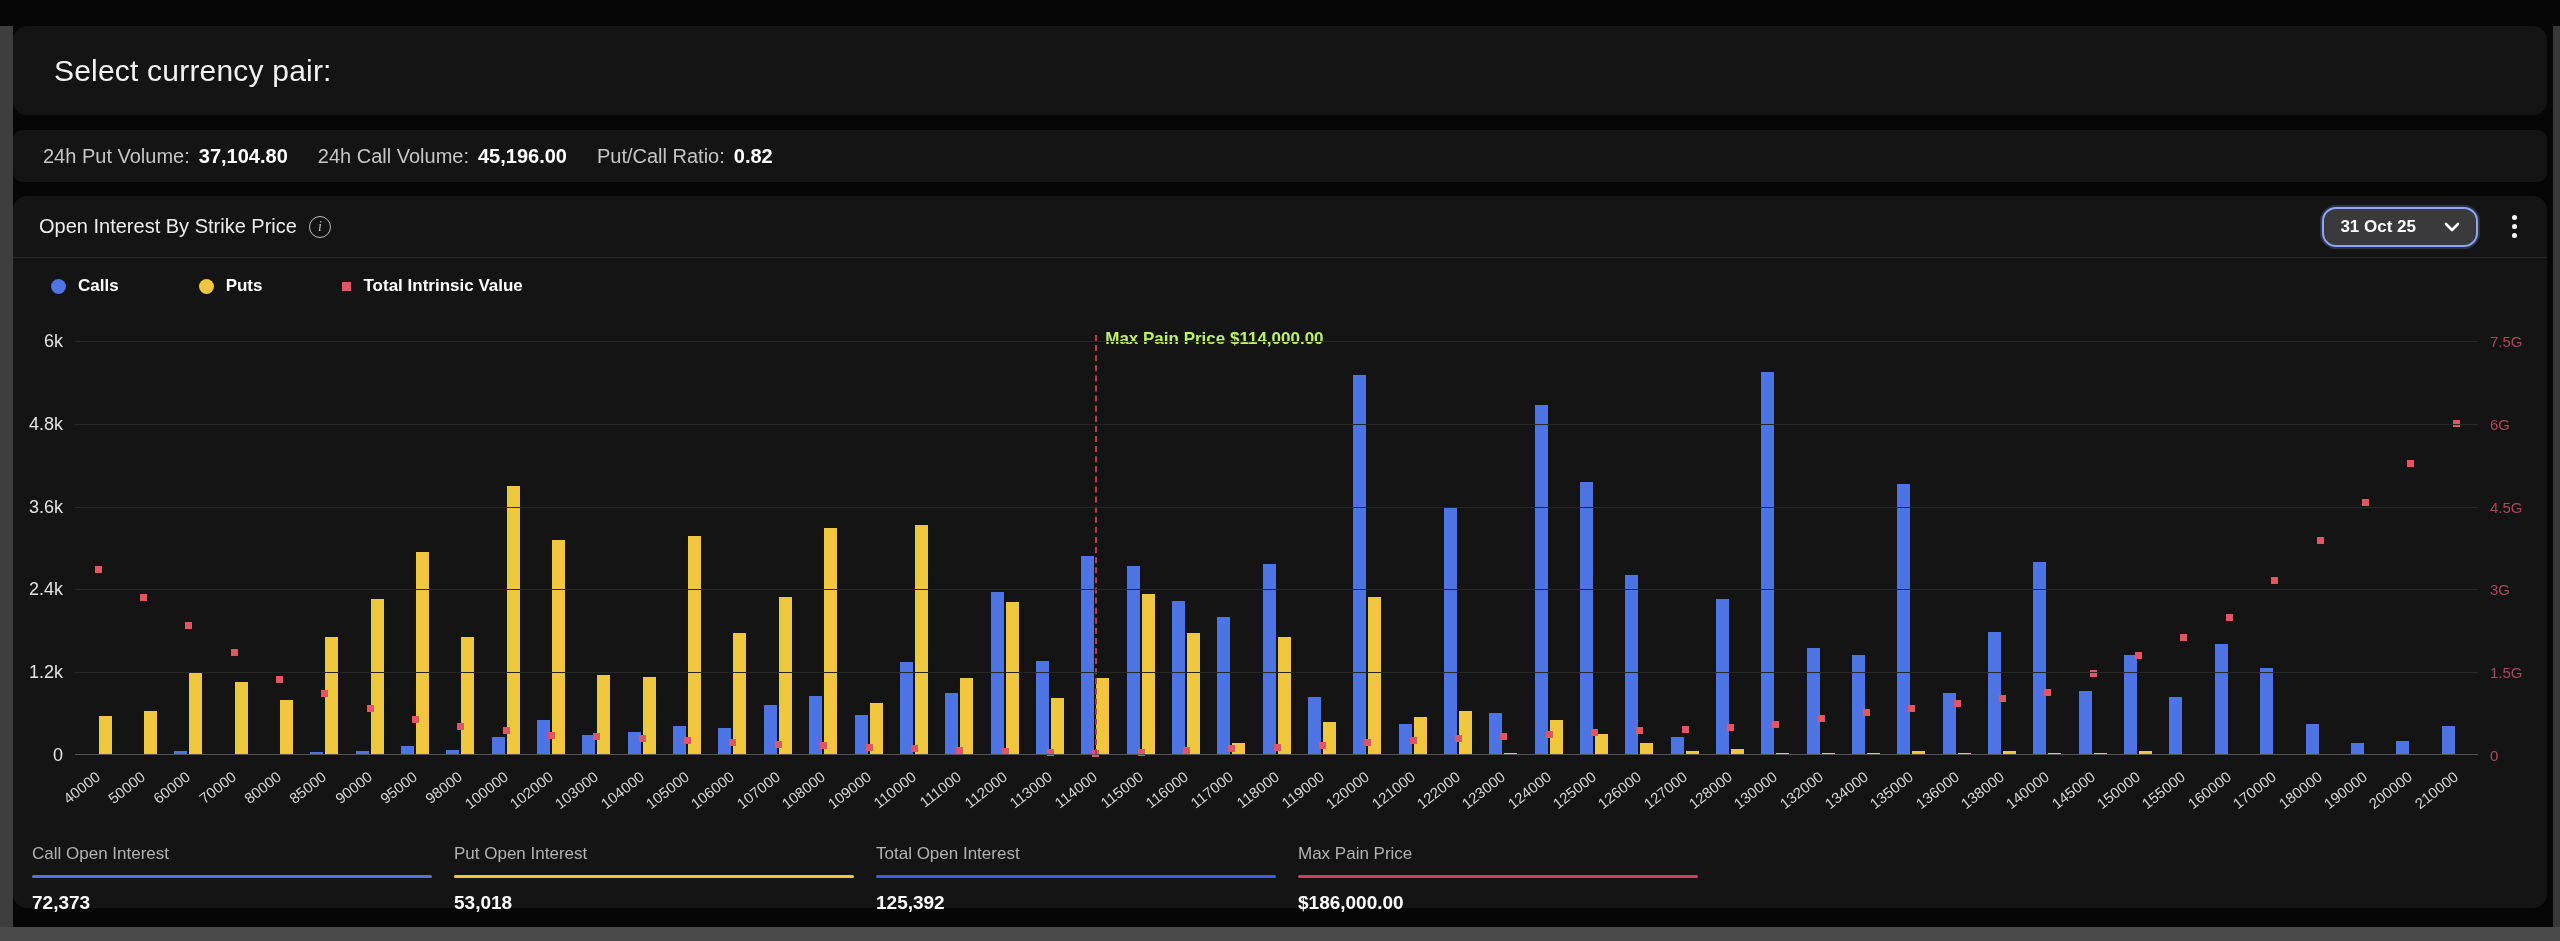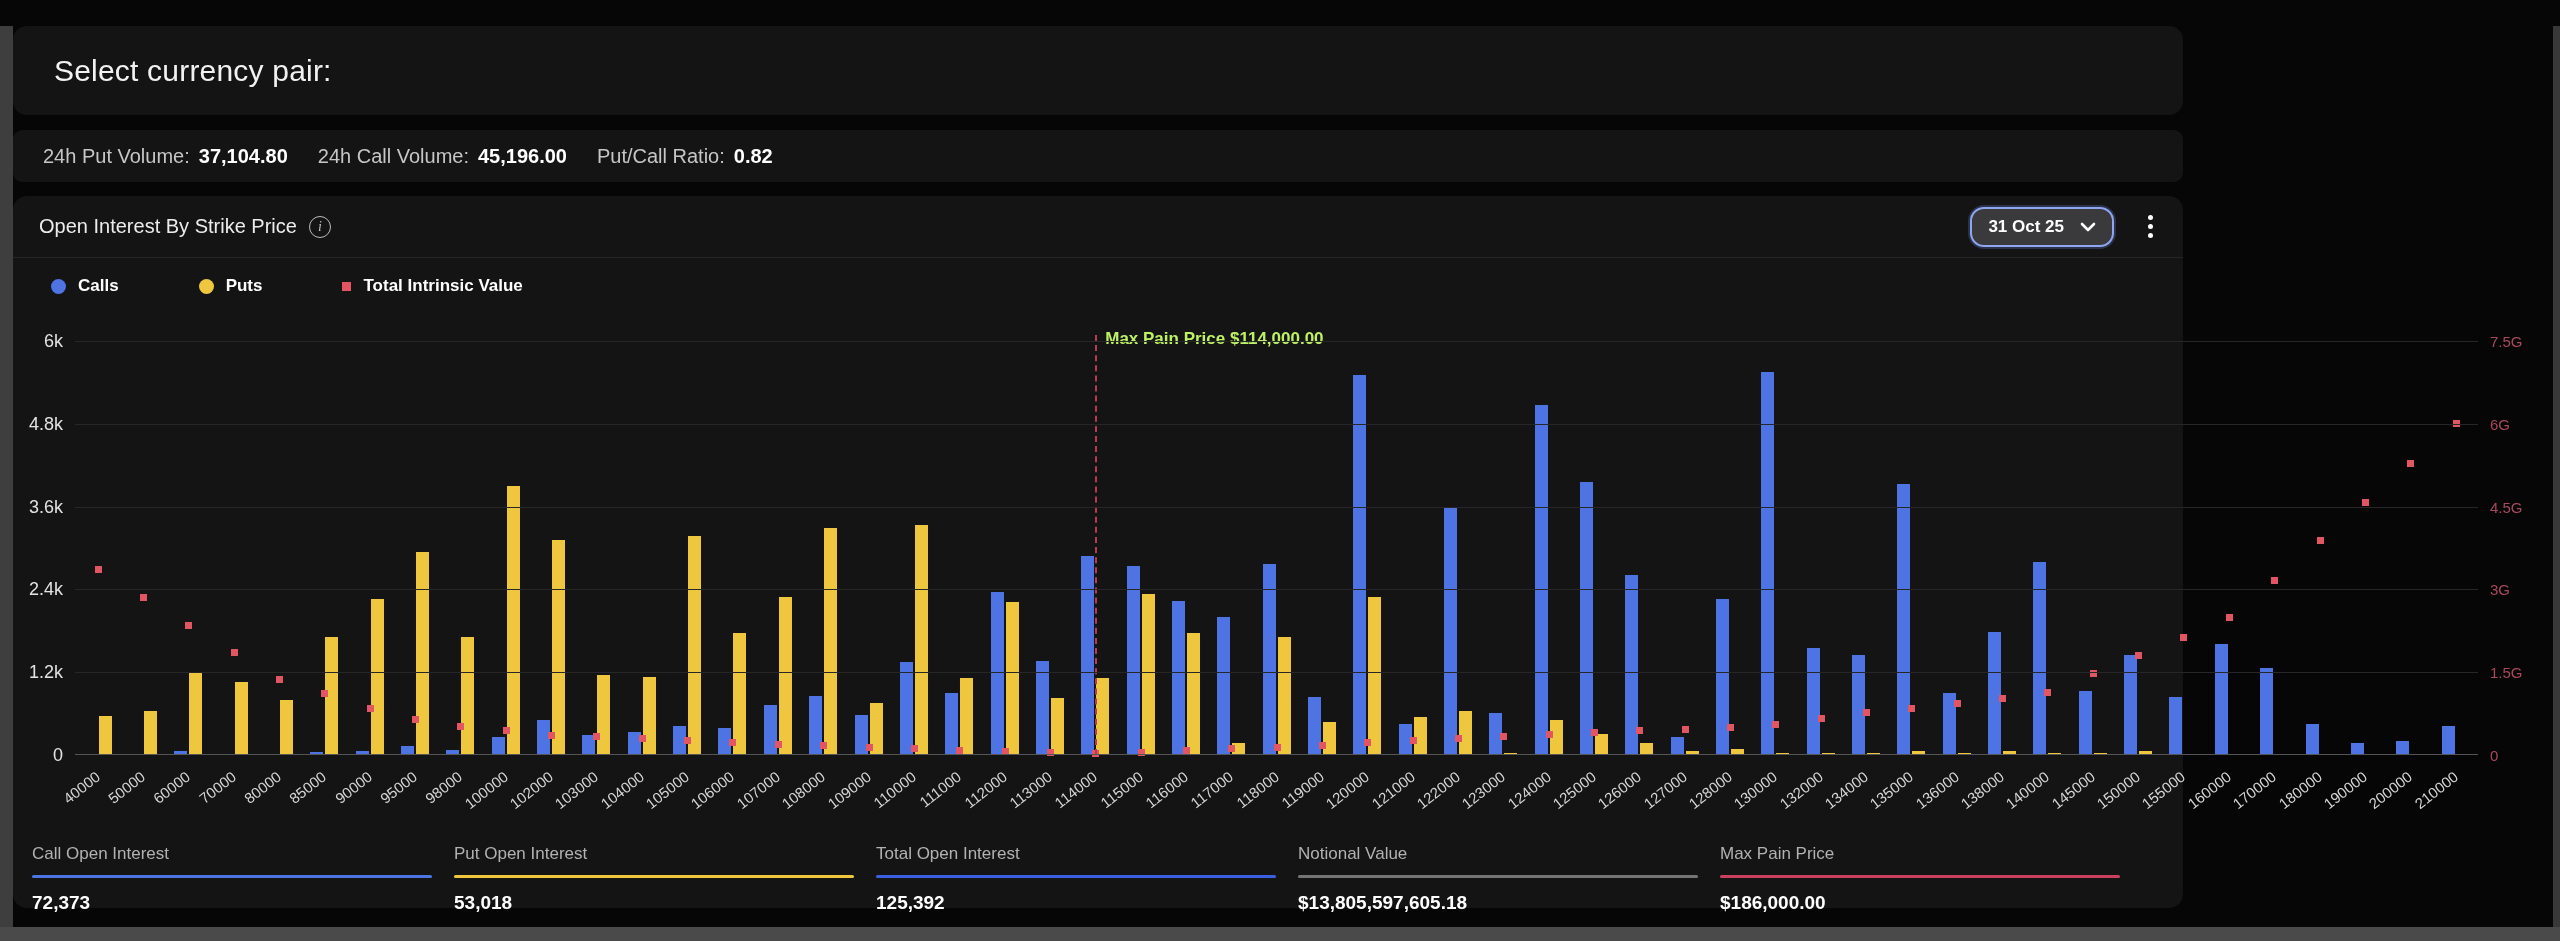--- a/index.html
+++ b/index.html
@@ -4,21 +4,21 @@
 <style>
   * { margin:0; padding:0; box-sizing:border-box; }
   html,body { background:#060606; font-family:"Liberation Sans","DejaVu Sans",sans-serif; }
   #app { position:relative; width:2560px; height:941px; overflow:hidden; background:#060606; }
 
   .edge { position:absolute; background:#3e3e3e; }
   #edge-left { left:0; top:26px; width:13px; height:901px; }
   #edge-right { right:0; top:26px; width:7px; height:901px; background:#383838; }
   #edge-bottom { left:0; top:927px; width:2560px; height:14px; background:#4a4a4a; }
 
-  .panel { position:absolute; left:13px; width:2170px; background:#141414; border-radius:14px; }
+  .panel { position:absolute; left:13px; width:2534px; background:#141414; border-radius:14px; }
 
   
   #currency-panel { top:26px; height:89px; }
   #currency-label { position:absolute; left:41px; top:50%; transform:translateY(-50%);
     color:#f2f2f2; font-size:30px; font-weight:500; letter-spacing:.2px; }
   #currency-select { position:absolute; left:359px; top:25px; width:210px; height:53px;
     background:#3a3a3c; border:1px solid #4a4a4c; border-radius:7px; cursor:pointer;
     display:flex; align-items:center; padding:0 18px; }
   #currency-select .val { color:#fff; font-size:19px; letter-spacing:1px; }
   #currency-select .caret { margin-left:auto; width:0; height:0;
@@ -32,21 +32,21 @@
 
   
   #chart-panel { top:196px; height:712px; }
   #chart-header { position:absolute; left:0; top:0; width:100%; height:62px;
     border-bottom:1px solid #262626; display:flex; align-items:center; padding:0 26px; }
   #chart-title { color:#ececec; font-size:20px; }
   #info-icon { margin-left:12px; width:22px; height:22px; border:1.5px solid #bdbdbd; border-radius:50%;
     color:#bdbdbd; font-size:14px; display:flex; align-items:center; justify-content:center;
     font-family:"Liberation Serif","DejaVu Serif",serif; font-style:italic; }
   #header-right { margin-left:auto; display:flex; align-items:center; gap:30px; }
-  #date-chip { display:flex; align-items:center; gap:16px; background:#3a3a3c;
+  #date-chip { display:flex; align-items:center; gap:28px; background:#3a3a3c;
     border:2px solid #8ea5f0; box-shadow:0 0 0 2px rgba(110,140,235,.25);
     border-radius:14px; padding:8px 16px; cursor:pointer; }
   #date-chip .txt { color:#fff; font-size:17px; font-weight:700; }
   #kebab-menu { display:flex; flex-direction:column; gap:4px; cursor:pointer; padding:4px; }
   #kebab-menu i { width:5px; height:5px; border-radius:50%; background:#fff; }
 
   #legend { position:absolute; left:38px; top:80px; display:flex; align-items:center; gap:80px; }
   .legend-item { display:flex; align-items:center; gap:12px; cursor:pointer; }
   .legend-item .dot { width:15px; height:15px; border-radius:50%; }
   .legend-item .sq { width:9px; height:9px; }
@@ -606,24 +606,19 @@
         <div class="lbl">Put Open Interest</div>
         <div class="rule" id="r1" style="background: rgb(238, 199, 62);"></div>
         <div class="val">53,018</div>
       </div>
       <div class="stat-col">
         <div class="lbl">Total Open Interest</div>
         <div class="rule" id="r2" style="background: rgb(58, 95, 224);"></div>
         <div class="val">125,392</div>
       </div>
       <div class="stat-col">
-        <div class="lbl">Notional Value</div>
-        <div class="rule" id="r4" style="background: rgb(117, 117, 117);"></div>
-        <div class="val">$13,805,597,605.18</div>
-      </div>
-      <div class="stat-col">
         <div class="lbl">Max Pain Price</div>
         <div class="rule" id="r5" style="background: rgb(201, 65, 95);"></div>
         <div class="val">$186,000.00</div>
       </div>
     </div>
   </div>
 </div>
 
 </body></html>

